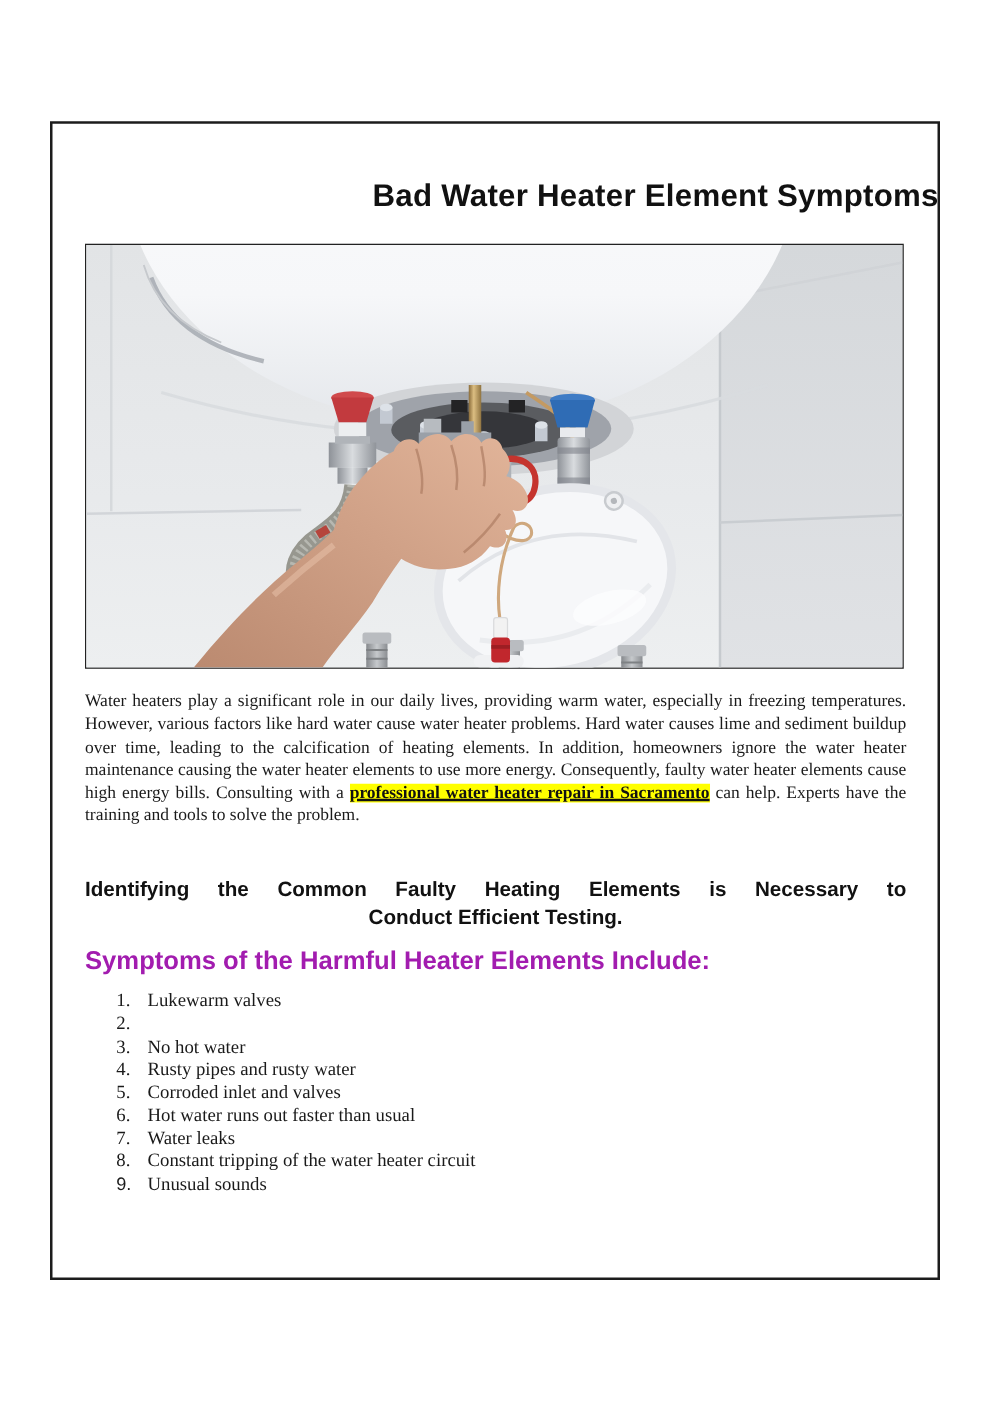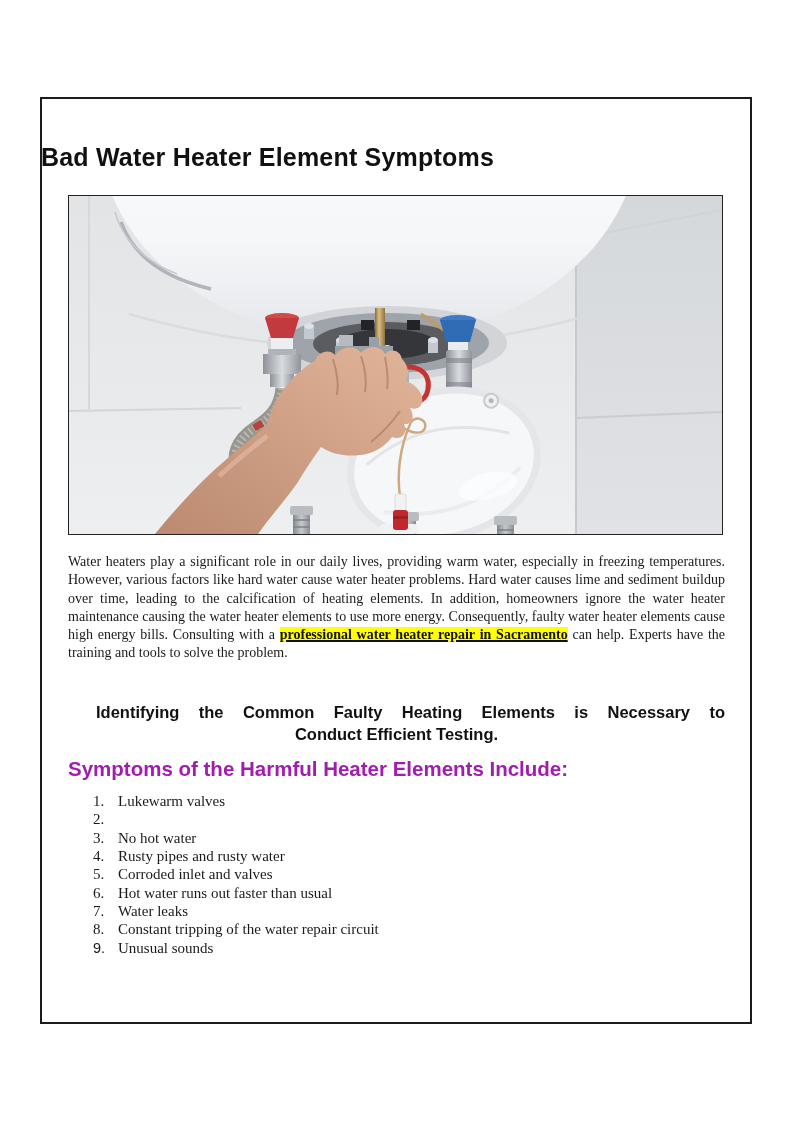--- a/index.html
+++ b/index.html
@@ -1,33 +1,33 @@
 <!DOCTYPE html>
 <html style="--link-highlight: #ffff00; --page-border: #1c1c1c; --text: #1a1a1a;"><head>
 <meta charset="utf-8">
 <style>
   html,body{margin:0;padding:0;background:#ffffff;}
   .page{position:relative;width:794px;height:1123px;background:#ffffff;overflow:hidden;
         font-family:"Liberation Serif", serif;color:var(--text,#1a1a1a);}
   .frame{position:absolute;left:40px;top:97px;width:712px;height:927px;
          border:2px solid var(--page-border,#1c1c1c);box-sizing:border-box;background:#ffffff;}
-  .doc-title{position:absolute;left:41px;top:143px;width:710px;text-align:left;
+  .doc-title{position:absolute;left:41px;top:143px;width:710px;text-align:right;
              font-family:"Liberation Sans", sans-serif;font-weight:700;font-size:25px;
              color:#111;letter-spacing:.2px;}
   .photo{position:absolute;left:68px;top:195px;width:653px;height:338px;
          border:1px solid #222;box-sizing:content-box;background:#e6e8ea;}
   .photo svg{display:block;width:100%;height:100%;}
   .para{position:absolute;left:68px;top:553px;width:657px;
         font-size:14px;line-height:18.3px;text-align:justify;}
   .hl-link{font-weight:bold;color:#111;background:var(--link-highlight,#ffff00);
            text-decoration:underline;text-decoration-thickness:1.5px;cursor:pointer;}
   .h2{position:absolute;left:68px;top:702px;width:657px;
       font-family:"Liberation Sans", sans-serif;font-weight:700;font-size:16.5px;
       line-height:21.5px;color:#111;}
-  .h2 .l1{display:block;text-align:justify;text-align-last:justify;margin-left:28px;}
+  .h2 .l1{display:block;text-align:justify;text-align-last:justify;}
   .h2 .l2{display:block;text-align:center;}
   .h3{position:absolute;left:68px;top:757px;width:657px;
       font-family:"Liberation Sans", sans-serif;font-weight:700;font-size:20.5px;color:#a21caf;}
   .symptoms{position:absolute;left:93px;top:792px;width:600px;font-size:15px;line-height:18.35px;}
   .symptom-row{display:flex;}
   .symptom-num{flex:0 0 25px;width:25px;}
   .symptom-num.sans{font-family:"Liberation Sans", sans-serif;font-size:14.5px;}
 </style>
 </head>
 <body>
@@ -259,20 +259,20 @@
     <div class="symptom-row">
       <span class="symptom-num">6.</span>
       <span class="symptom-text">Hot water runs out faster than usual</span>
     </div>
     <div class="symptom-row">
       <span class="symptom-num">7.</span>
       <span class="symptom-text">Water leaks</span>
     </div>
     <div class="symptom-row">
       <span class="symptom-num">8.</span>
-      <span class="symptom-text">Constant tripping of the water repair circuit</span>
+      <span class="symptom-text">Constant tripping of the water heater circuit</span>
     </div>
     <div class="symptom-row">
       <span class="symptom-num sans">9.</span>
       <span class="symptom-text">Unusual sounds</span>
     </div>
   </div>
 </div>
 
 </body></html>

